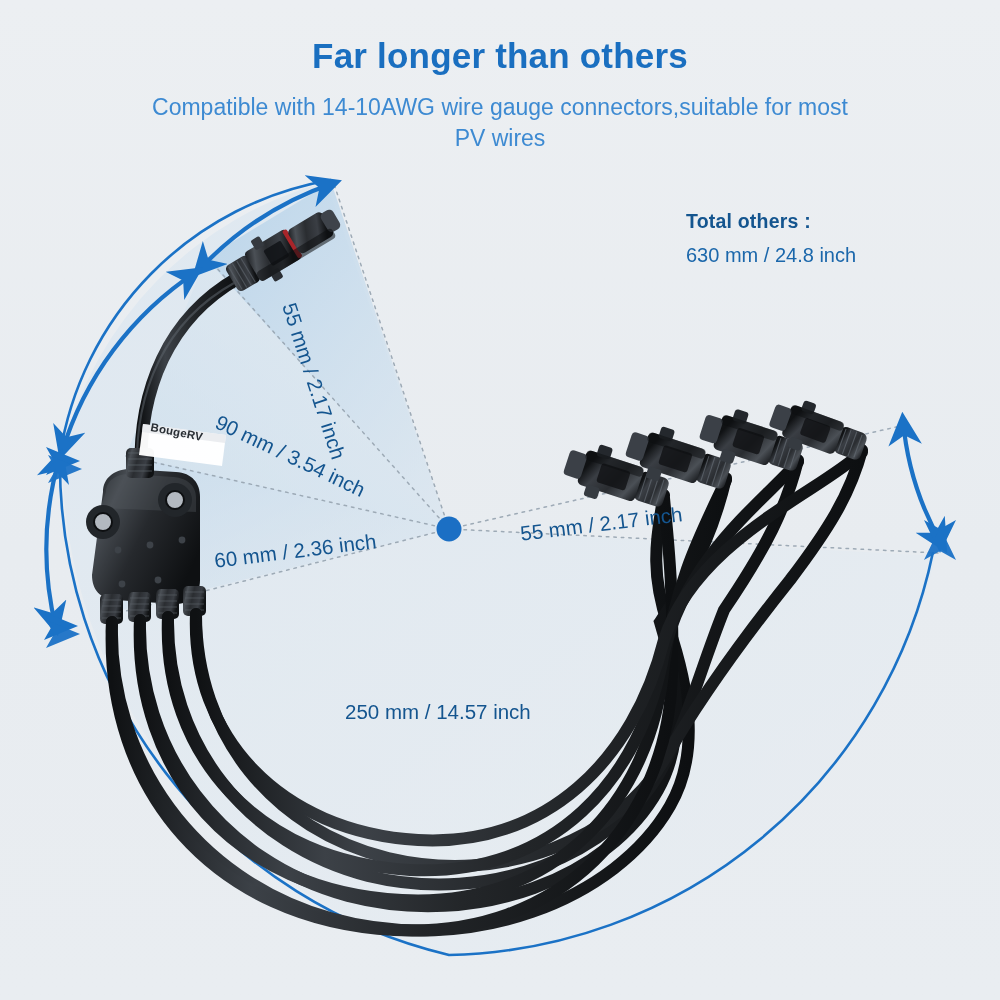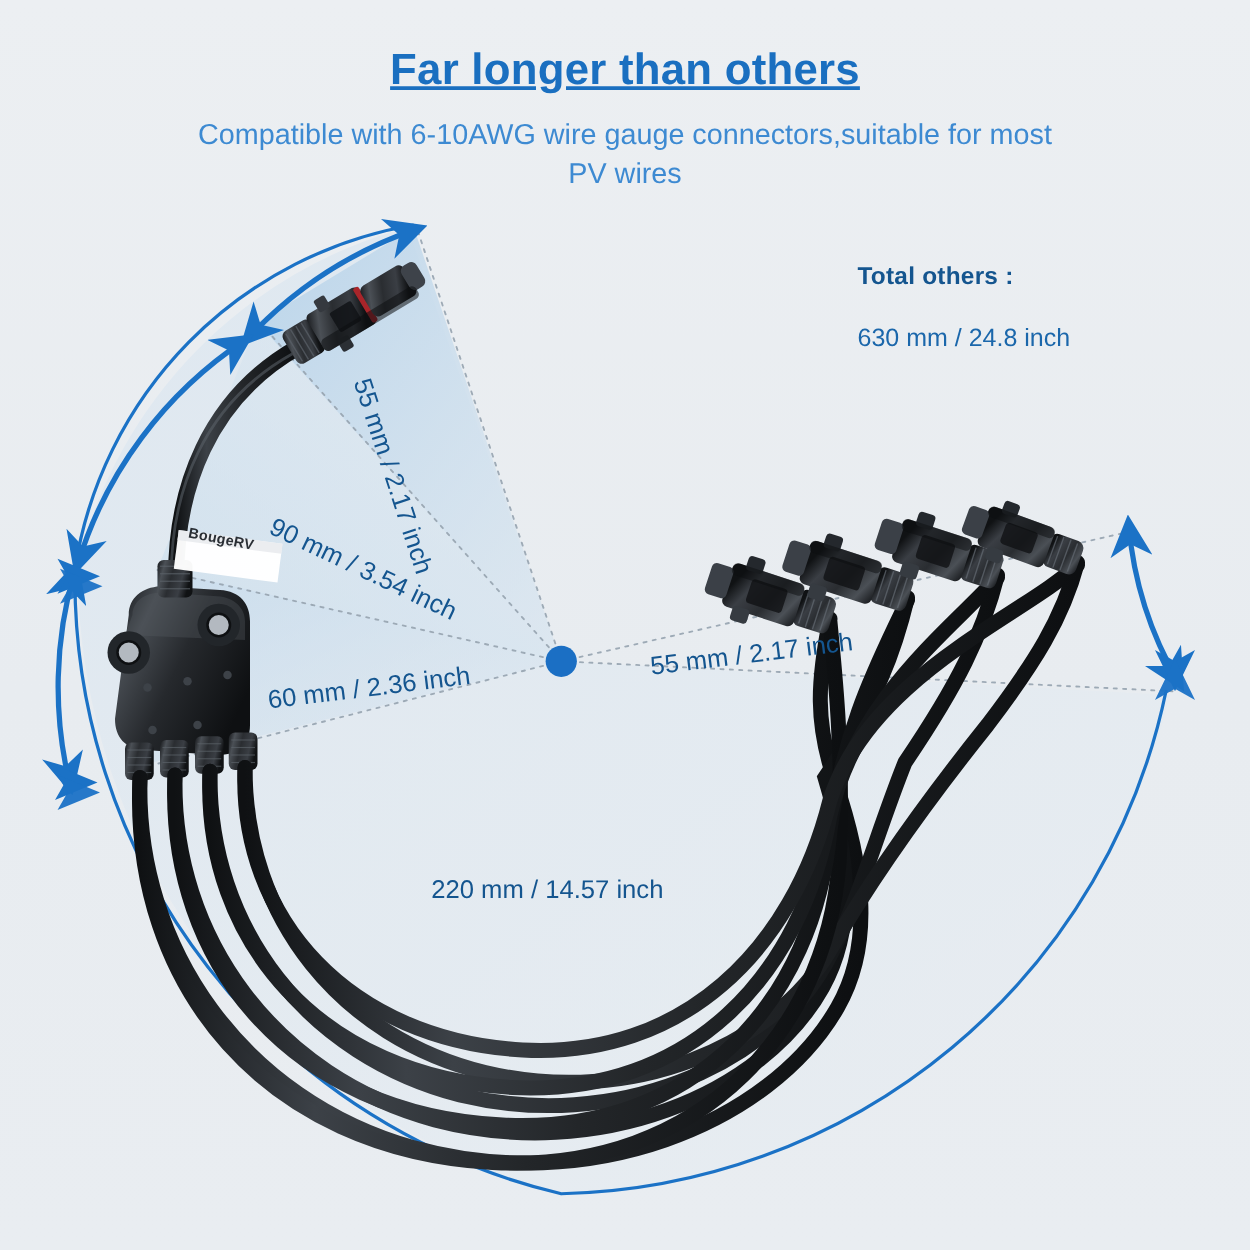--- a/index.html
+++ b/index.html
@@ -6,33 +6,33 @@
   body{
     width:1000px;height:1000px;overflow:hidden;
     font-family:"Liberation Sans", sans-serif;
     background:#e9edf1;
   }
   #stage{position:relative;width:1000px;height:1000px;background:linear-gradient(180deg,#eceff2 0%,#e8ecf0 55%,#e9edf1 100%);}
   svg.layer{position:absolute;left:0;top:0;width:1000px;height:1000px;}
 
   .ttl{
     position:absolute;left:0;right:0;top:36px;text-align:center;
-    font-size:35px;font-weight:bold;color:#1a6fc0;letter-spacing:.2px;text-decoration:underline;
+    font-size:35px;font-weight:bold;color:#1a6fc0;letter-spacing:.2px;
   }
   .sub{
     position:absolute;left:140px;width:720px;top:92px;text-align:center;
     font-size:23px;color:#3d8ad2;line-height:1.33;
   }
   .tl-head{
     position:absolute;left:686px;top:210px;
     font-size:19.5px;font-weight:bold;color:#14558f;letter-spacing:.2px;
   }
   .tl-val{
     position:absolute;left:686px;top:244px;
-    font-size:20px;color:#1b67ab;margin-top:16px;
+    font-size:20px;color:#1b67ab;
   }
   .dim{
     position:absolute;color:#14558f;white-space:nowrap;
     font-size:20.5px;
   }
   #d55a{left:300px;top:300px;transform:rotate(72deg);transform-origin:0 0;}
   #d90 {left:222px;top:410px;transform:rotate(25.5deg);transform-origin:0 0;}
   #d60 {left:213px;top:549px;transform:rotate(-7deg);transform-origin:0 0;}
   #d55b{left:519px;top:522px;transform:rotate(-7deg);transform-origin:0 0;}
   #d370{left:345px;top:700px;}
@@ -310,26 +310,26 @@
     </g>
 
     <path d="M 943 546 A 300 300 0 0 1 903 420" fill="none" stroke="#1b72c6" stroke-width="4.2" marker-start="url(#arwA)" marker-end="url(#arwA)"></path>
     <g fill="#1b72c6">
       <path d="M 956 520 L 940 553 L 924 520 L 940 529 Z"></path>
       <path d="M 924 560 L 940 527 L 956 560 L 940 551 Z" opacity=".95"></path>
     </g>
   </svg>
 
   <div class="ttl">Far longer than others</div>
-  <div class="sub">Compatible with 6-10AWG wire gauge connectors,suitable for most PV wires</div>
+  <div class="sub">Compatible with 14-10AWG wire gauge connectors,suitable for most PV wires</div>
 
   <div class="tl-head">Total others :</div>
   <div class="tl-val">630 mm / 24.8 inch</div>
 
   <div class="dim" id="d55a">55 mm / 2.17 inch</div>
   <div class="dim" id="d90">90 mm / 3.54 inch</div>
   <div class="dim" id="d60">60 mm / 2.36 inch</div>
   <div class="dim" id="d55b">55 mm / 2.17 inch</div>
-  <div class="dim" id="d370">220 mm / 14.57 inch</div>
+  <div class="dim" id="d370">250 mm / 14.57 inch</div>
 
   <div class="brand">BougeRV</div>
 
 </div>
 
 </body></html>

